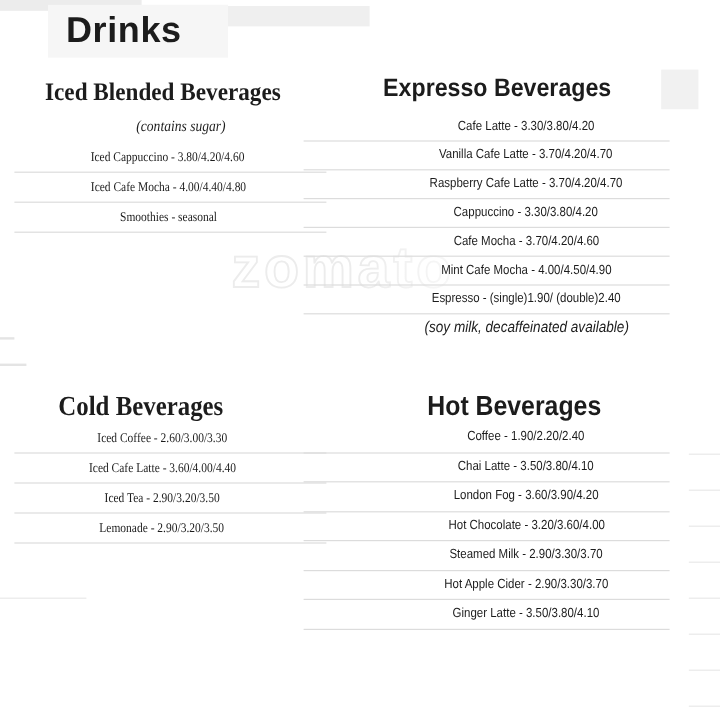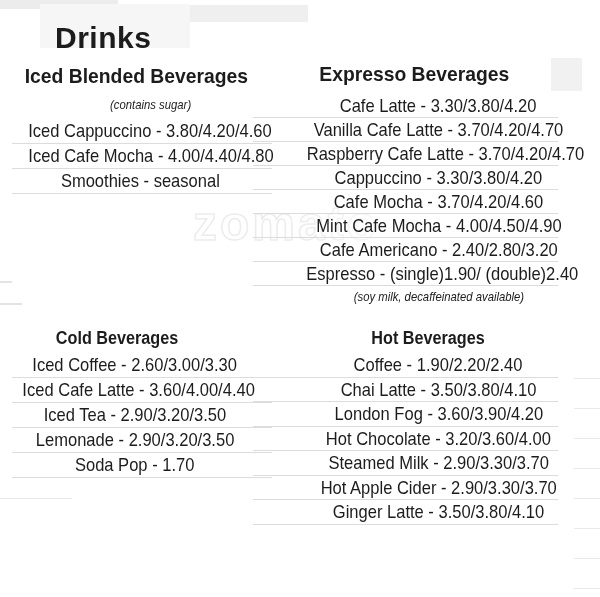--- a/index.html
+++ b/index.html
@@ -7,21 +7,21 @@
     width: 600px; height: 597px;
     position: relative;
     background: #ffffff;
     overflow: hidden;
     font-family: "Liberation Sans", sans-serif;
     color: #1c1c1c;
   }
   .abs { position: absolute; }
   .z0 { z-index: 0; }
   .sec { position: absolute; z-index: 1; }
-  .col-l { left: 0; width: 272px; }
+  .col-l { left: 0; width: 272px; font-family: Liberation Serif, serif; }
   .col-r { left: 253px; width: 305px; }
 
   
   .strip1 { left: 0; top: 0; width: 118px; height: 9px; background: #ececec; }
   .strip2 { left: 186px; top: 5px; width: 122px; height: 17px; background: #efefef; }
   .drinks-block { left: 40px; top: 4px; width: 150px; height: 44px; background: #f6f6f6; }
   .gray-rect { left: 551px; top: 58px; width: 31px; height: 33px; background: #f1f1f1; }
   .tickA { left: 0; top: 281px; width: 12px; height: 2px; background: #e4e4e4; }
   .tickB { left: 0; top: 303px; width: 22px; height: 2px; background: #e4e4e4; }
   .extra-line { left: 0; top: 498px; width: 72px; height: 1px; background: #e9e9e9; }
@@ -35,36 +35,36 @@
     white-space: nowrap;
   }
   .wm-fade {
     position: absolute; left: 300px; top: 190px; width: 280px; height: 62px;
     background: linear-gradient(to right, rgba(255,255,255,0), #ffffff 45%);
     z-index: 0;
   }
 
   
   .page-title {
-    position: absolute; left: 55px; top: 18px; z-index: 1;
+    position: absolute; left: 55px; top: 6px; z-index: 1;
     font-size: 30px; font-weight: bold; line-height: 40px;
     letter-spacing: 0.5px;
   }
 
   
   .sec-title { text-align: center; font-weight: bold; white-space: nowrap; }
   .sec-title .t { display: inline-block; white-space: nowrap; }
   .title-top { font-size: 21px; line-height: 26px; }
-  .title-bottom { font-size: 18px; line-height: 27px; }
+  .title-bottom { font-size: 23px; line-height: 27px; }
 
   
   .rows .row {
     text-align: center;
     border-bottom: 1px solid #dcdcdc;
-    font-size: 19px;
+    font-size: 11px;
     white-space: nowrap;
   }
   .rows .row .t { display: inline-block; white-space: nowrap; }
   .h24 .row { height: 24px; line-height: 24px; margin-left: 12px; }
   .h23 .row { height: 23px; line-height: 23px; }
   .h235 .row { height: 23.5px; line-height: 23.5px; text-decoration: underline; }
 
   .note { text-align: center; font-style: italic; font-size: 13px; white-space: nowrap; }
   .note .t { display: inline-block; white-space: nowrap; }
 
@@ -120,34 +120,32 @@
 <div class="sec col-r sec-title title-top exp-title" style="top:61px">
   <span class="t">Expresso Beverages</span>
 </div>
 <div class="sec col-r rows h23 exp-rows" style="top:94px">
   <div class="row"><span class="t">Cafe Latte - 3.30/3.80/4.20</span></div>
   <div class="row"><span class="t">Vanilla Cafe Latte - 3.70/4.20/4.70</span></div>
   <div class="row"><span class="t">Raspberry Cafe Latte - 3.70/4.20/4.70</span></div>
   <div class="row"><span class="t">Cappuccino - 3.30/3.80/4.20</span></div>
   <div class="row"><span class="t">Cafe Mocha - 3.70/4.20/4.60</span></div>
   <div class="row"><span class="t">Mint Cafe Mocha - 4.00/4.50/4.90</span></div>
-  <div class="row"><span class="t">Cafe Americano - 2.40/2.80/3.20</span></div>
   <div class="row"><span class="t">Espresso - (single)1.90/ (double)2.40</span></div>
   <div class="note exp-note"><span class="t">(soy milk, decaffeinated available)</span></div>
 </div>
 
 <div class="sec col-l sec-title title-bottom cold-title" style="top:325px">
   <span class="t">Cold Beverages</span>
 </div>
 <div class="sec col-l rows h24 cold-rows" style="top:353px">
   <div class="row"><span class="t">Iced Coffee - 2.60/3.00/3.30</span></div>
   <div class="row"><span class="t">Iced Cafe Latte - 3.60/4.00/4.40</span></div>
   <div class="row"><span class="t">Iced Tea - 2.90/3.20/3.50</span></div>
   <div class="row"><span class="t">Lemonade - 2.90/3.20/3.50</span></div>
-  <div class="row"><span class="t">Soda Pop - 1.70</span></div>
 </div>
 
 <div class="sec col-r sec-title title-bottom hot-title" style="top:325px">
   <span class="t">Hot Beverages</span>
 </div>
 <div class="sec col-r rows h235 hot-rows" style="top:353px">
   <div class="row"><span class="t">Coffee - 1.90/2.20/2.40</span></div>
   <div class="row"><span class="t">Chai Latte - 3.50/3.80/4.10</span></div>
   <div class="row"><span class="t">London Fog - 3.60/3.90/4.20</span></div>
   <div class="row"><span class="t">Hot Chocolate - 3.20/3.60/4.00</span></div>

